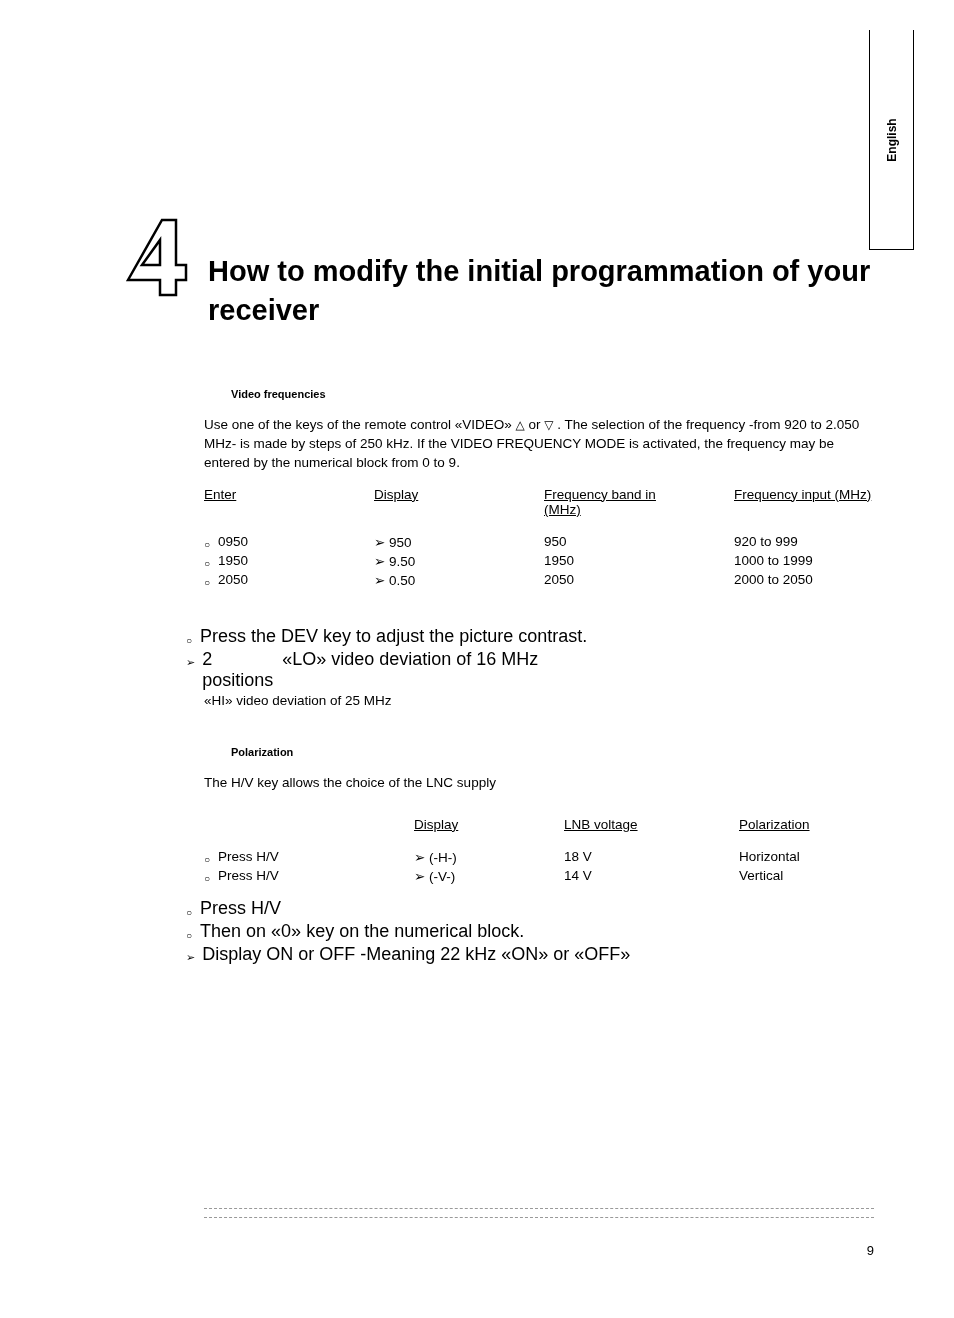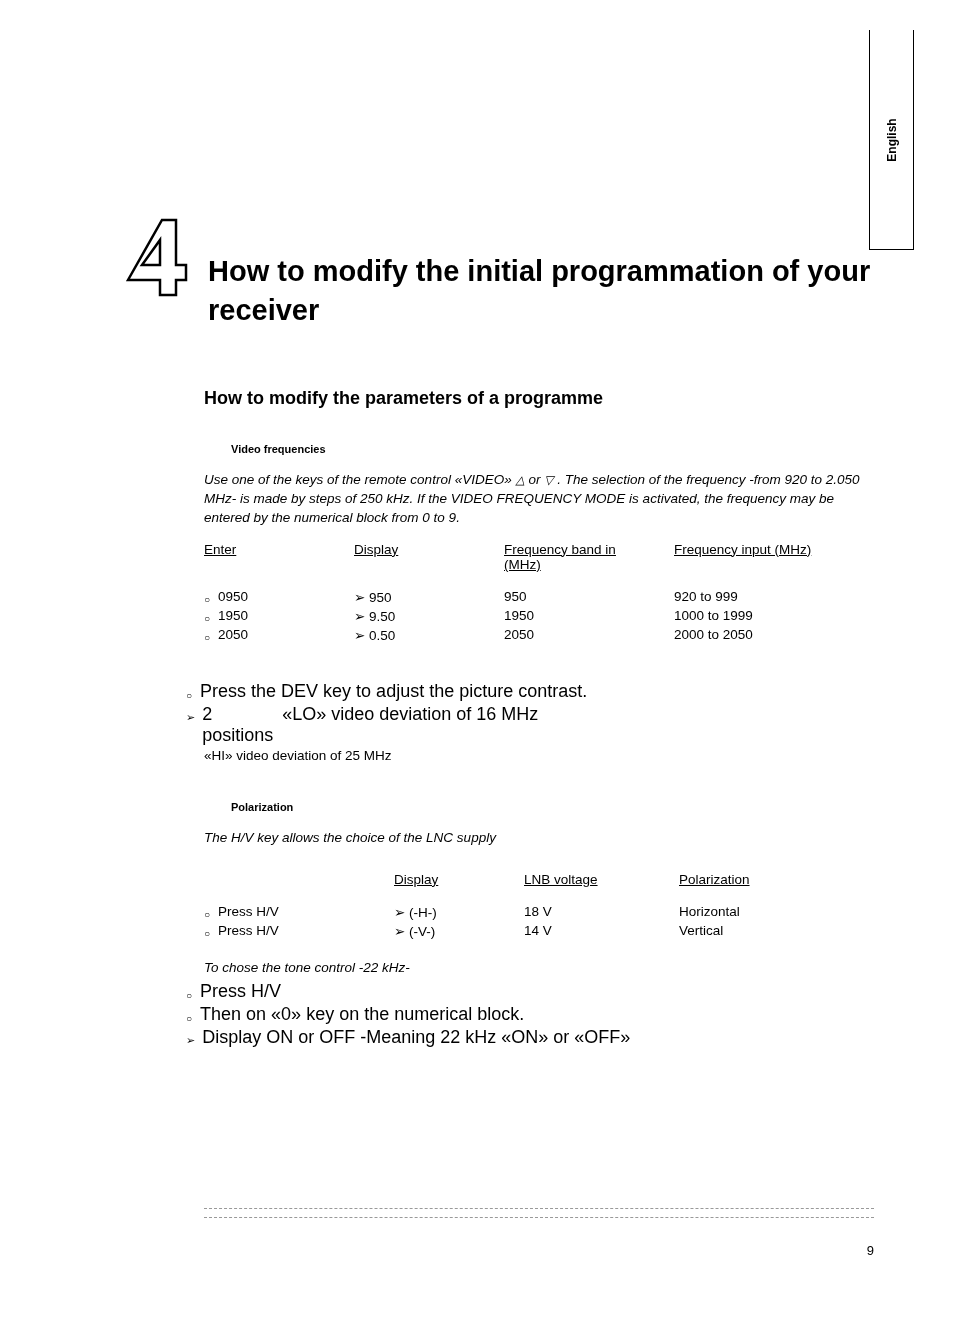--- a/index.html
+++ b/index.html
@@ -62,27 +62,27 @@
     .sub-title {
       font-size: 11px;
       font-weight: bold;
       margin-bottom: 16px;
       margin-left: 27px;
     }
     .para {
       font-size: 13.5px;
       line-height: 1.4;
       margin-bottom: 14px;
-      font-style: italic;
     }
     .underline { text-decoration: underline; }
     .table {
       display: grid;
       font-size: 13.5px;
       margin-bottom: 14px;
+      gap: 20px;
     }
     .table.freq-table {
       grid-template-columns: 150px 150px 170px 1fr;
       row-gap: 3px;
     }
     .table.pol-table {
       grid-template-columns: 190px 130px 155px 1fr;
       row-gap: 3px;
     }
     .th { text-decoration: underline; font-weight: normal; padding-bottom: 14px; }
@@ -127,21 +127,20 @@
 <div class="chapter-number">
   <svg viewBox="0 0 75 90">
     <path d="M 8 70 L 42 10 L 56 10 L 56 55 L 66 55 L 66 70 L 56 70 L 56 85 L 40 85 L 40 70 Z M 40 55 L 40 30 L 22 55 Z" fill="none" stroke="#000" stroke-width="2.5"></path>
   </svg>
 </div>
 
 <div class="main-title">How to modify the initial programmation of your receiver</div>
 
 <div class="content">
 
-  <div class="section-title">How to modify the parameters of a programme</div>
 
   <div class="section-block">
     <div class="sub-title">Video frequencies</div>
     <div class="para">
       <span>Use one of the keys of the remote control «VIDEO» </span><span class="triangle">△</span><span> or </span><span class="triangle">▽</span><span> . The selection of the frequency -from 920 to 2.050 MHz- is made by steps of 250 kHz. If the VIDEO FREQUENCY MODE is activated, the frequency may be entered by the numerical block from 0 to 9.</span>
     </div>
 
     <div class="table freq-table">
       <div class="th">Enter</div>
       <div class="th">Display</div>
@@ -192,21 +191,20 @@
       <div class="cell">➢ (-H-)</div>
       <div class="cell">18 V</div>
       <div class="cell">Horizontal</div>
 
       <div class="cell"><span class="bullet-hollow"></span><span>Press H/V</span></div>
       <div class="cell">➢ (-V-)</div>
       <div class="cell">14 V</div>
       <div class="cell">Vertical</div>
     </div>
 
-    <div class="para" style="margin-top:20px;margin-bottom:4px">To chose the tone control -22 kHz-</div>
     <div class="bullet-row">
         <span class="bullet-hollow"></span>
         <span>Press H/V</span>
       </div>
     <div class="bullet-row">
         <span class="bullet-hollow"></span>
         <span>Then on «0» key on the numerical block.</span>
       </div>
     <div class="bullet-row">
         <span class="bullet-arrow"></span>

